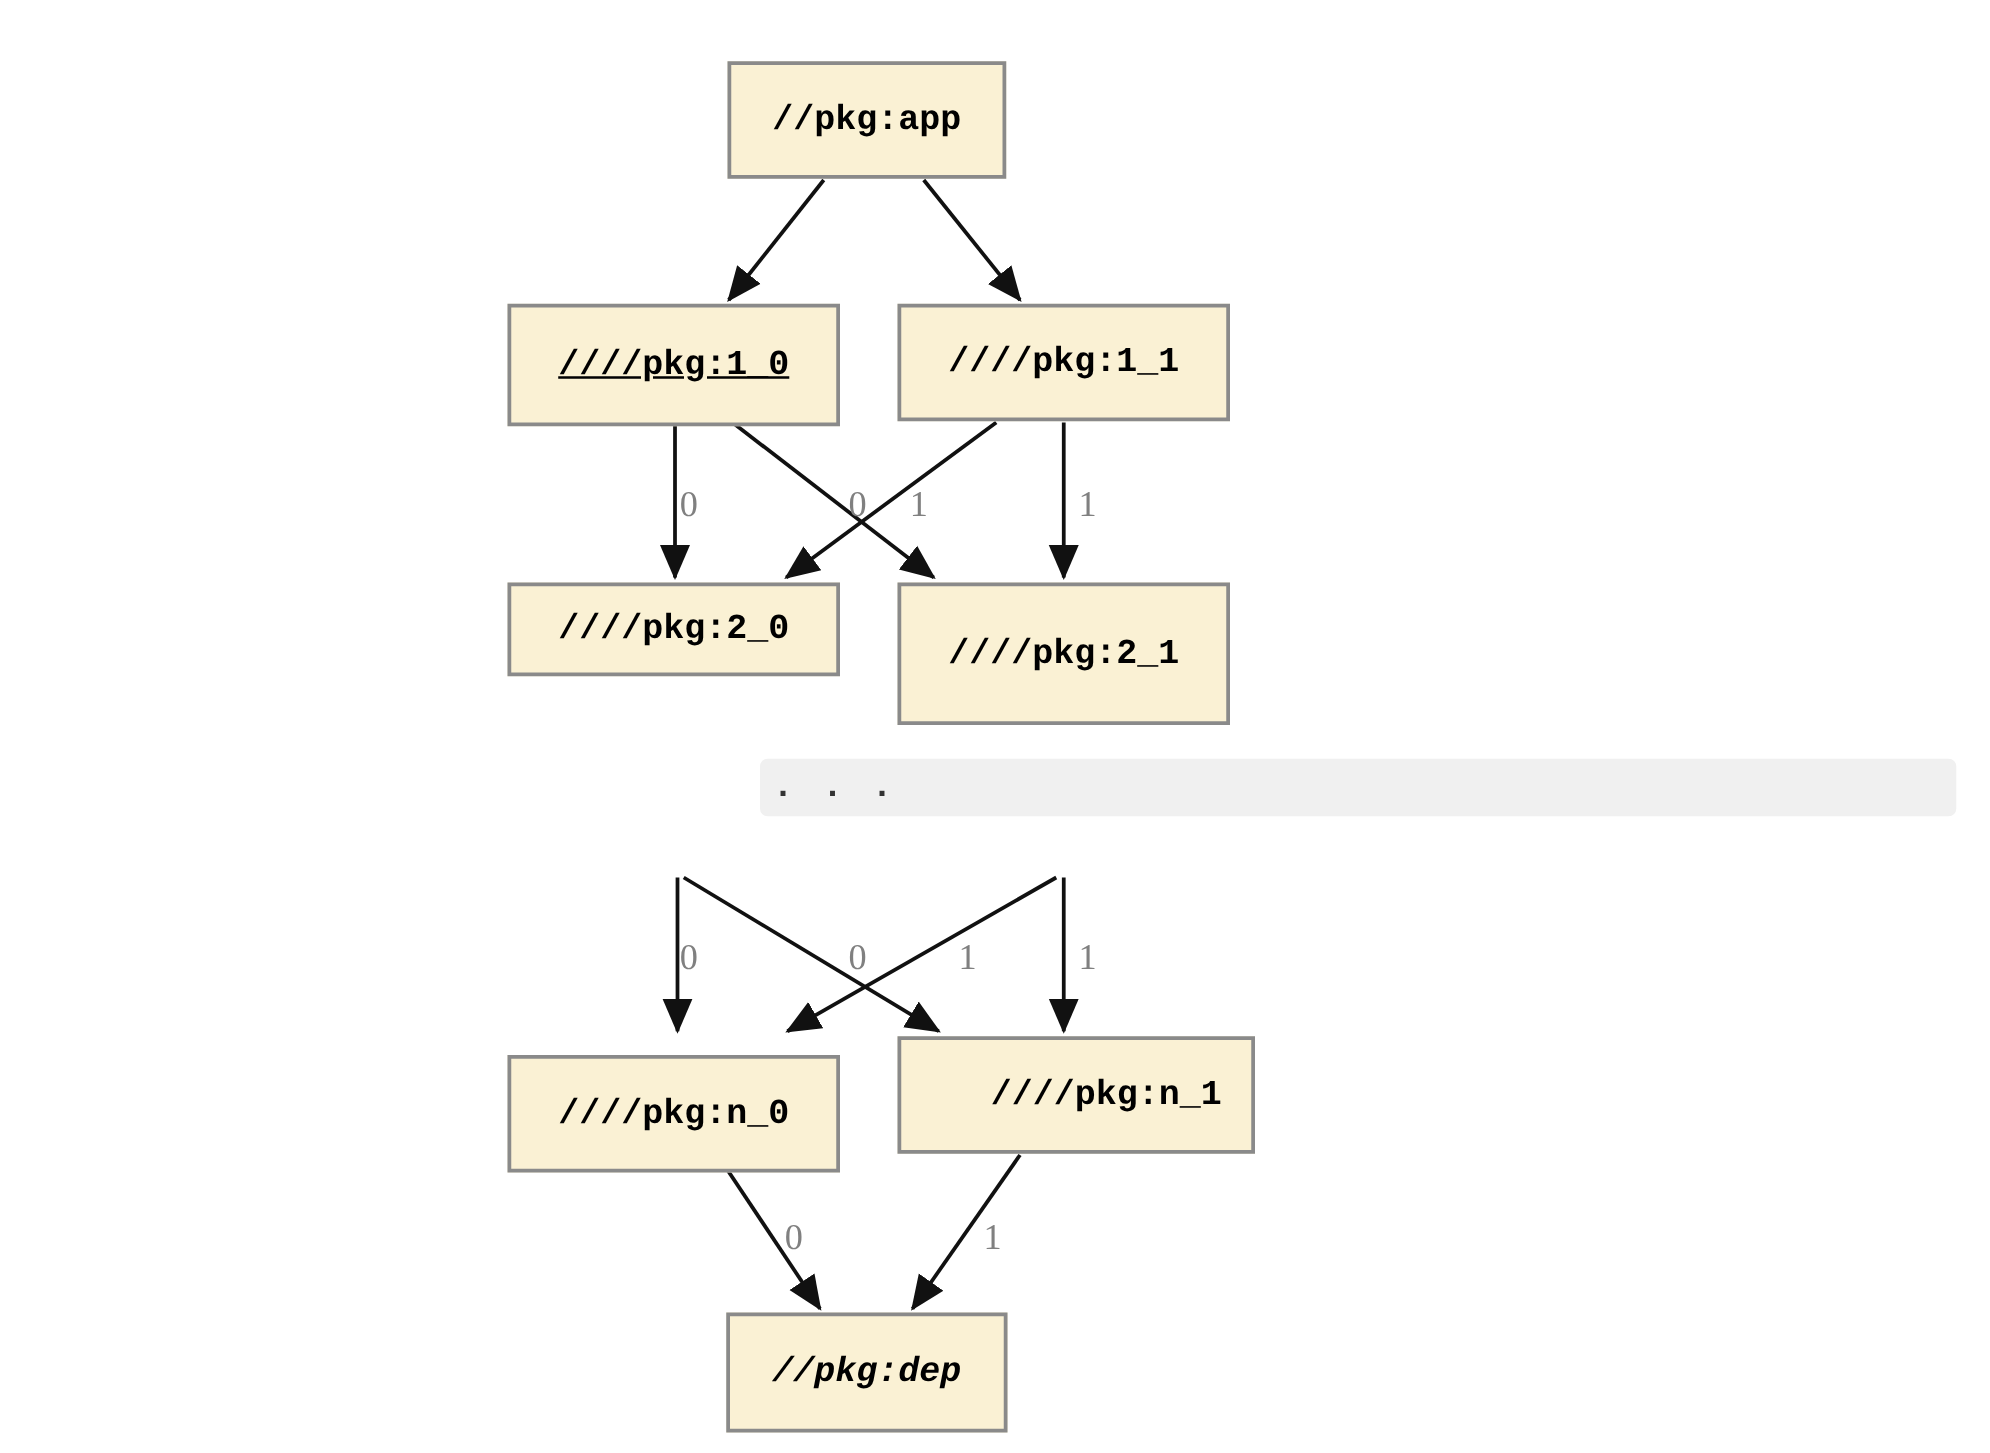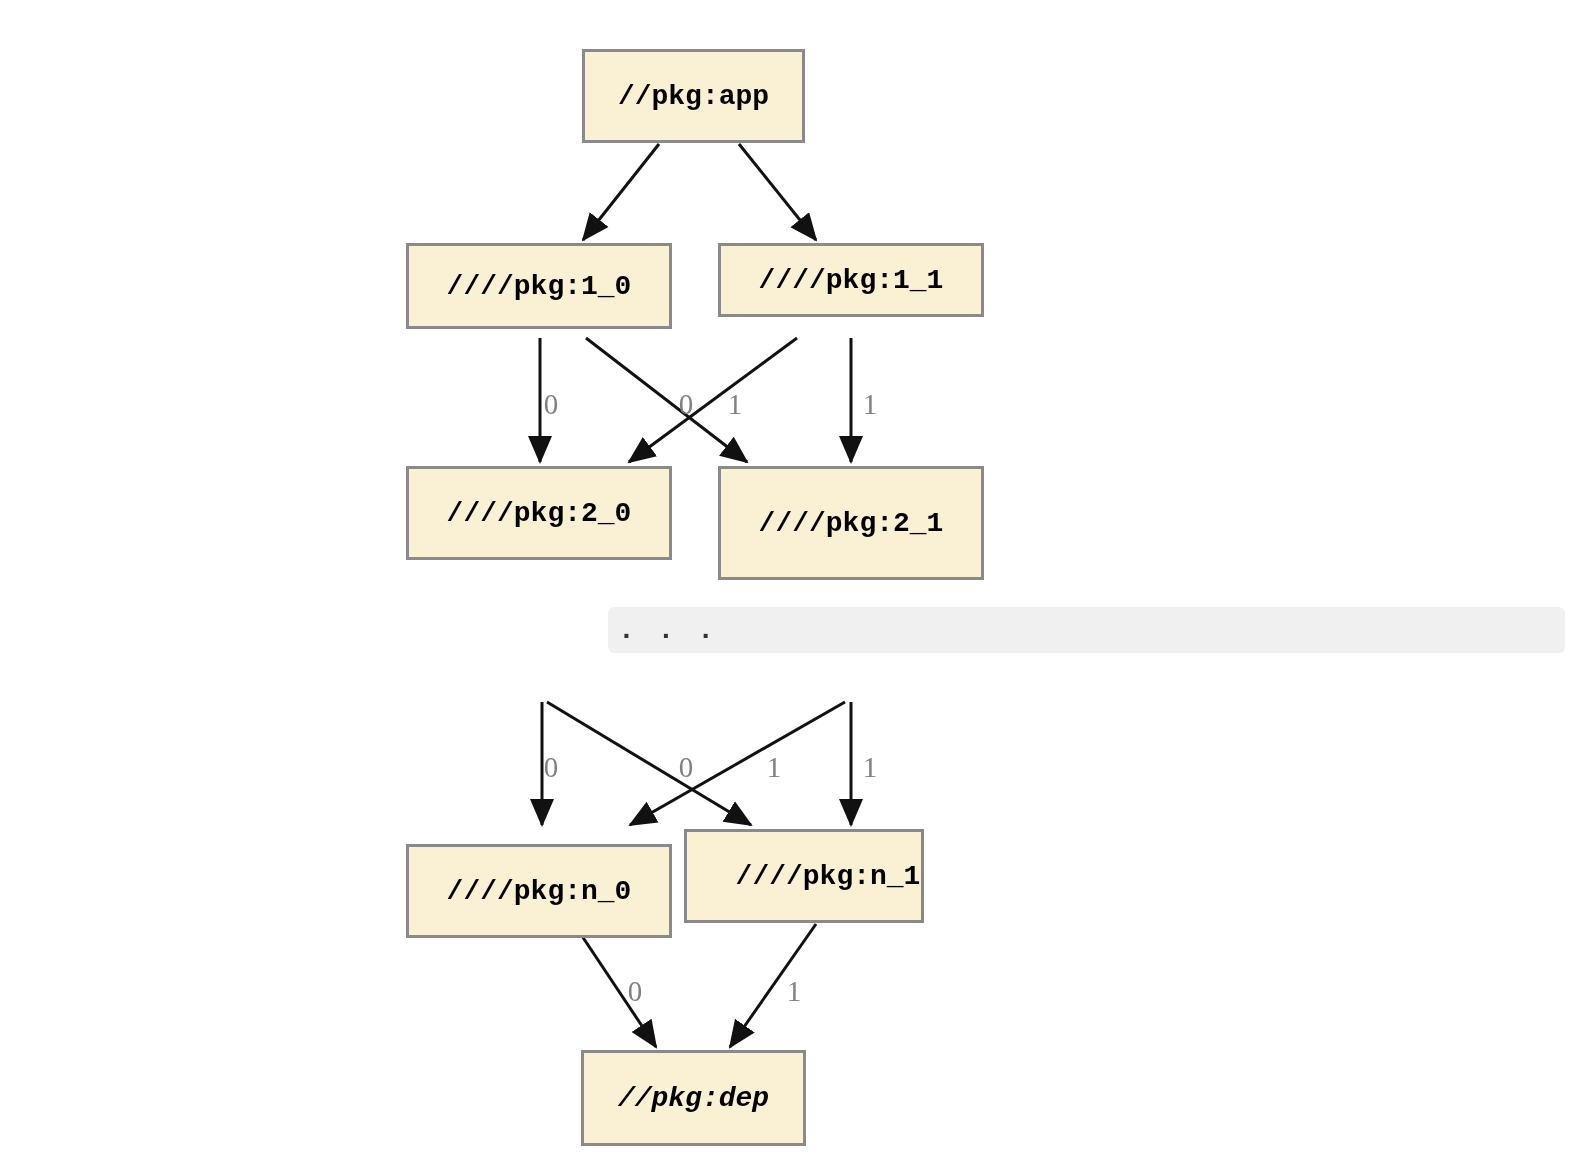--- a/index.html
+++ b/index.html
@@ -89,36 +89,36 @@
     <line class="edge" x1="845" y1="692" x2="630" y2="815" marker-end="url(#arrowhead)"></line>
     <line class="edge" x1="547" y1="692" x2="751" y2="815" marker-end="url(#arrowhead)"></line>
     <line class="edge" x1="851" y1="692" x2="851" y2="815" marker-end="url(#arrowhead)"></line>
     <line class="edge" x1="574" y1="914" x2="656" y2="1037" marker-end="url(#arrowhead)"></line>
     <line class="edge" x1="816" y1="914" x2="730" y2="1037" marker-end="url(#arrowhead)"></line>
   </svg>
 
   <div class="node" style="left:582px; top:39px;  width:223px; height:94px;">
     <span>//pkg:app</span>
   </div>
-  <div class="node" style="left:406px; top:233px; width:266px; height:86px;">
+  <div class="node" style="left:406px; top:233px; width:266px; height:98px;text-decoration:underline;">
     <span>////pkg:1_0</span>
   </div>
-  <div class="node" style="left:718px; top:233px; width:266px; height:74px;text-align:center;">
+  <div class="node" style="left:718px; top:233px; width:266px; height:94px;text-align:center;">
     <span>////pkg:1_1</span>
   </div>
-  <div class="node" style="left:406px; top:456px; width:266px; height:94px;">
+  <div class="node" style="left:406px; top:456px; width:266px; height:75px;">
     <span>////pkg:2_0</span>
   </div>
   <div class="node" style="left:718px; top:456px; width:266px; height:114px;">
     <span>////pkg:2_1</span>
   </div>
   <div class="node" style="left:406px; top:834px; width:266px; height:94px;">
     <span>////pkg:n_0</span>
   </div>
-  <div class="node" style="left:684px; top:819px; width:240px; height:94px;padding-left:48px;">
+  <div class="node" style="left:718px; top:819px; width:286px; height:94px;padding-left:48px;">
     <span>////pkg:n_1</span>
   </div>
   <div class="node" style="left:581px; top:1040px; width:225px; height:96px;font-style:italic;">
     <span>//pkg:dep</span>
   </div>
 
   <div class="ellipsis-band">
     <span>. . .</span>
   </div>
 

